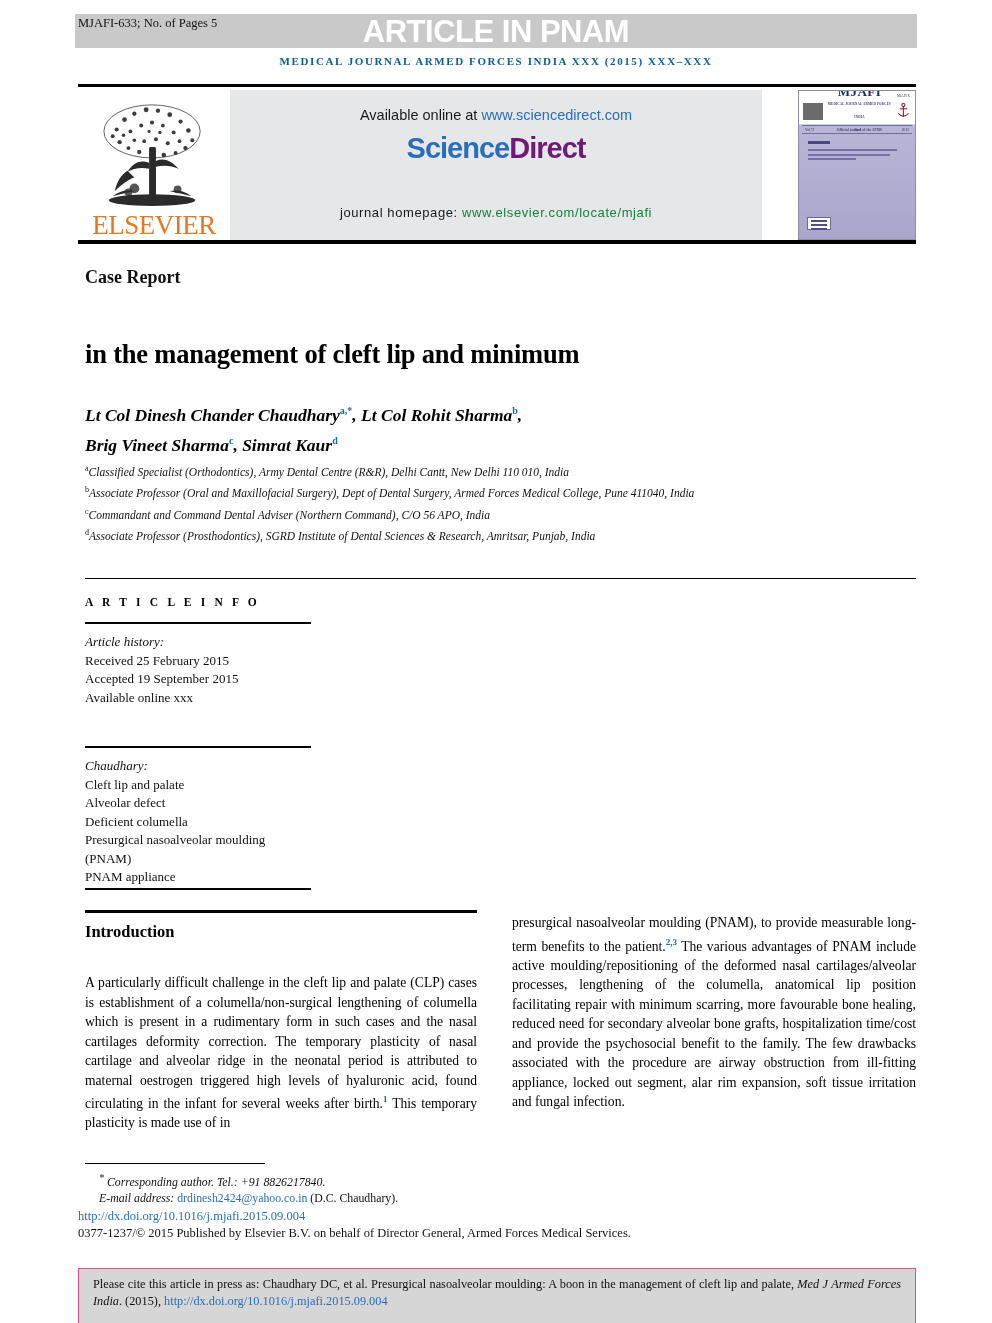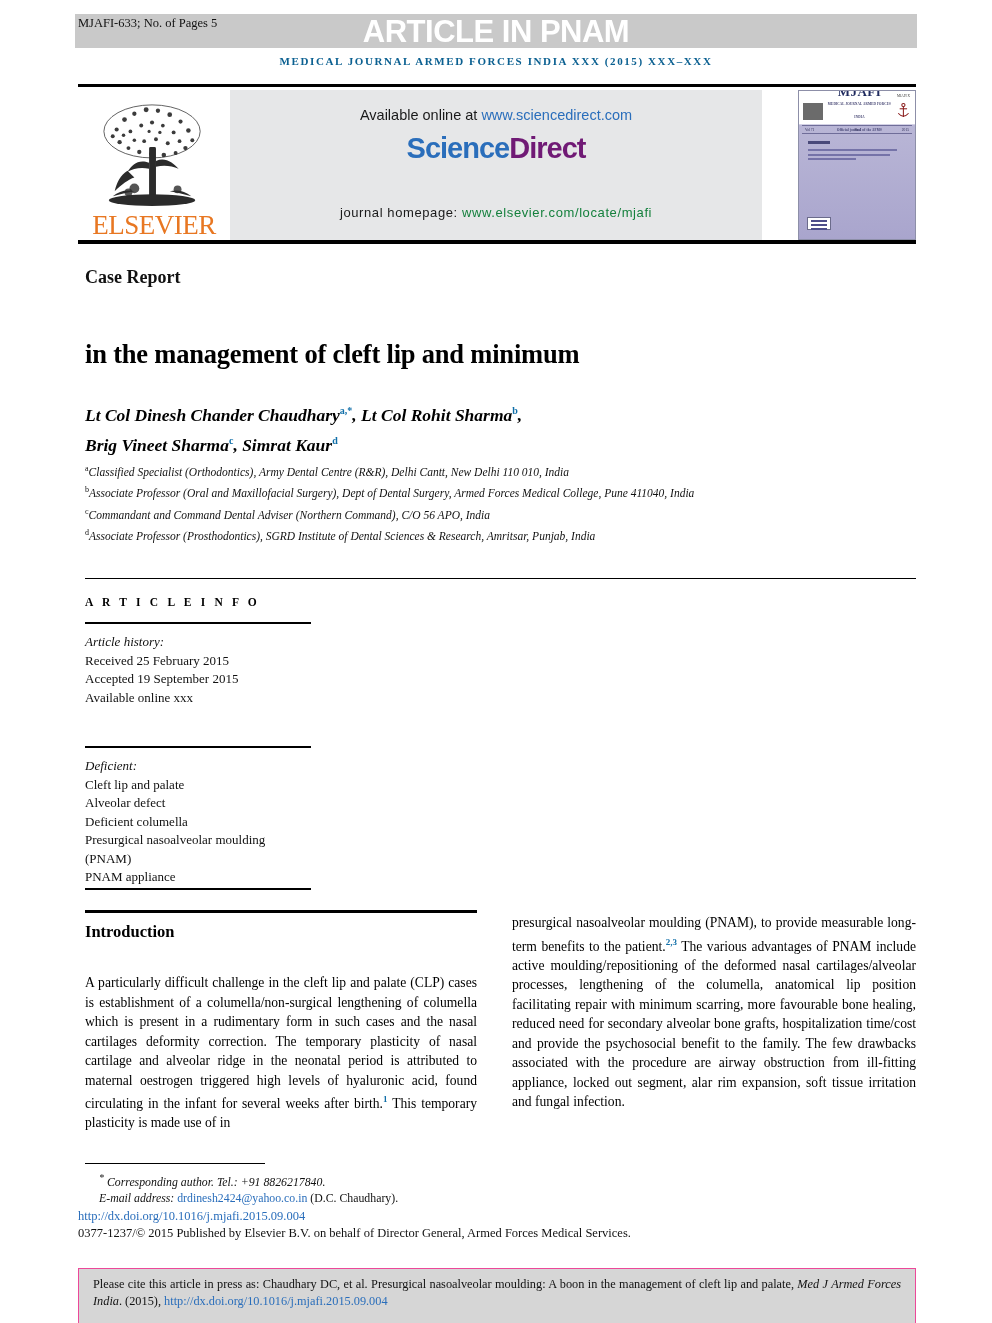--- a/index.html
+++ b/index.html
@@ -433,21 +433,21 @@
 <div class="ainfo-title">A R T I C L E   I N F O</div>
 <div class="ainfo-rule1"></div>
 <div class="ainfo-hist">
   <div class="lbl">Article history:</div>
   <div>Received 25 February 2015</div>
   <div>Accepted 19 September 2015</div>
   <div>Available online xxx</div>
 </div>
 <div class="ainfo-rule2"></div>
 <div class="ainfo-kw">
-  <div class="lbl">Deficient:</div>
+  <div class="lbl">Chaudhary:</div>
   <div>Cleft lip and palate</div>
   <div>Alveolar defect</div>
   <div>Deficient columella</div>
   <div>Presurgical nasoalveolar moulding</div>
   <div>(PNAM)</div>
   <div>PNAM appliance</div>
 </div>
 <div class="ainfo-rule3"></div>
 
 <div class="sec-rule"></div>

